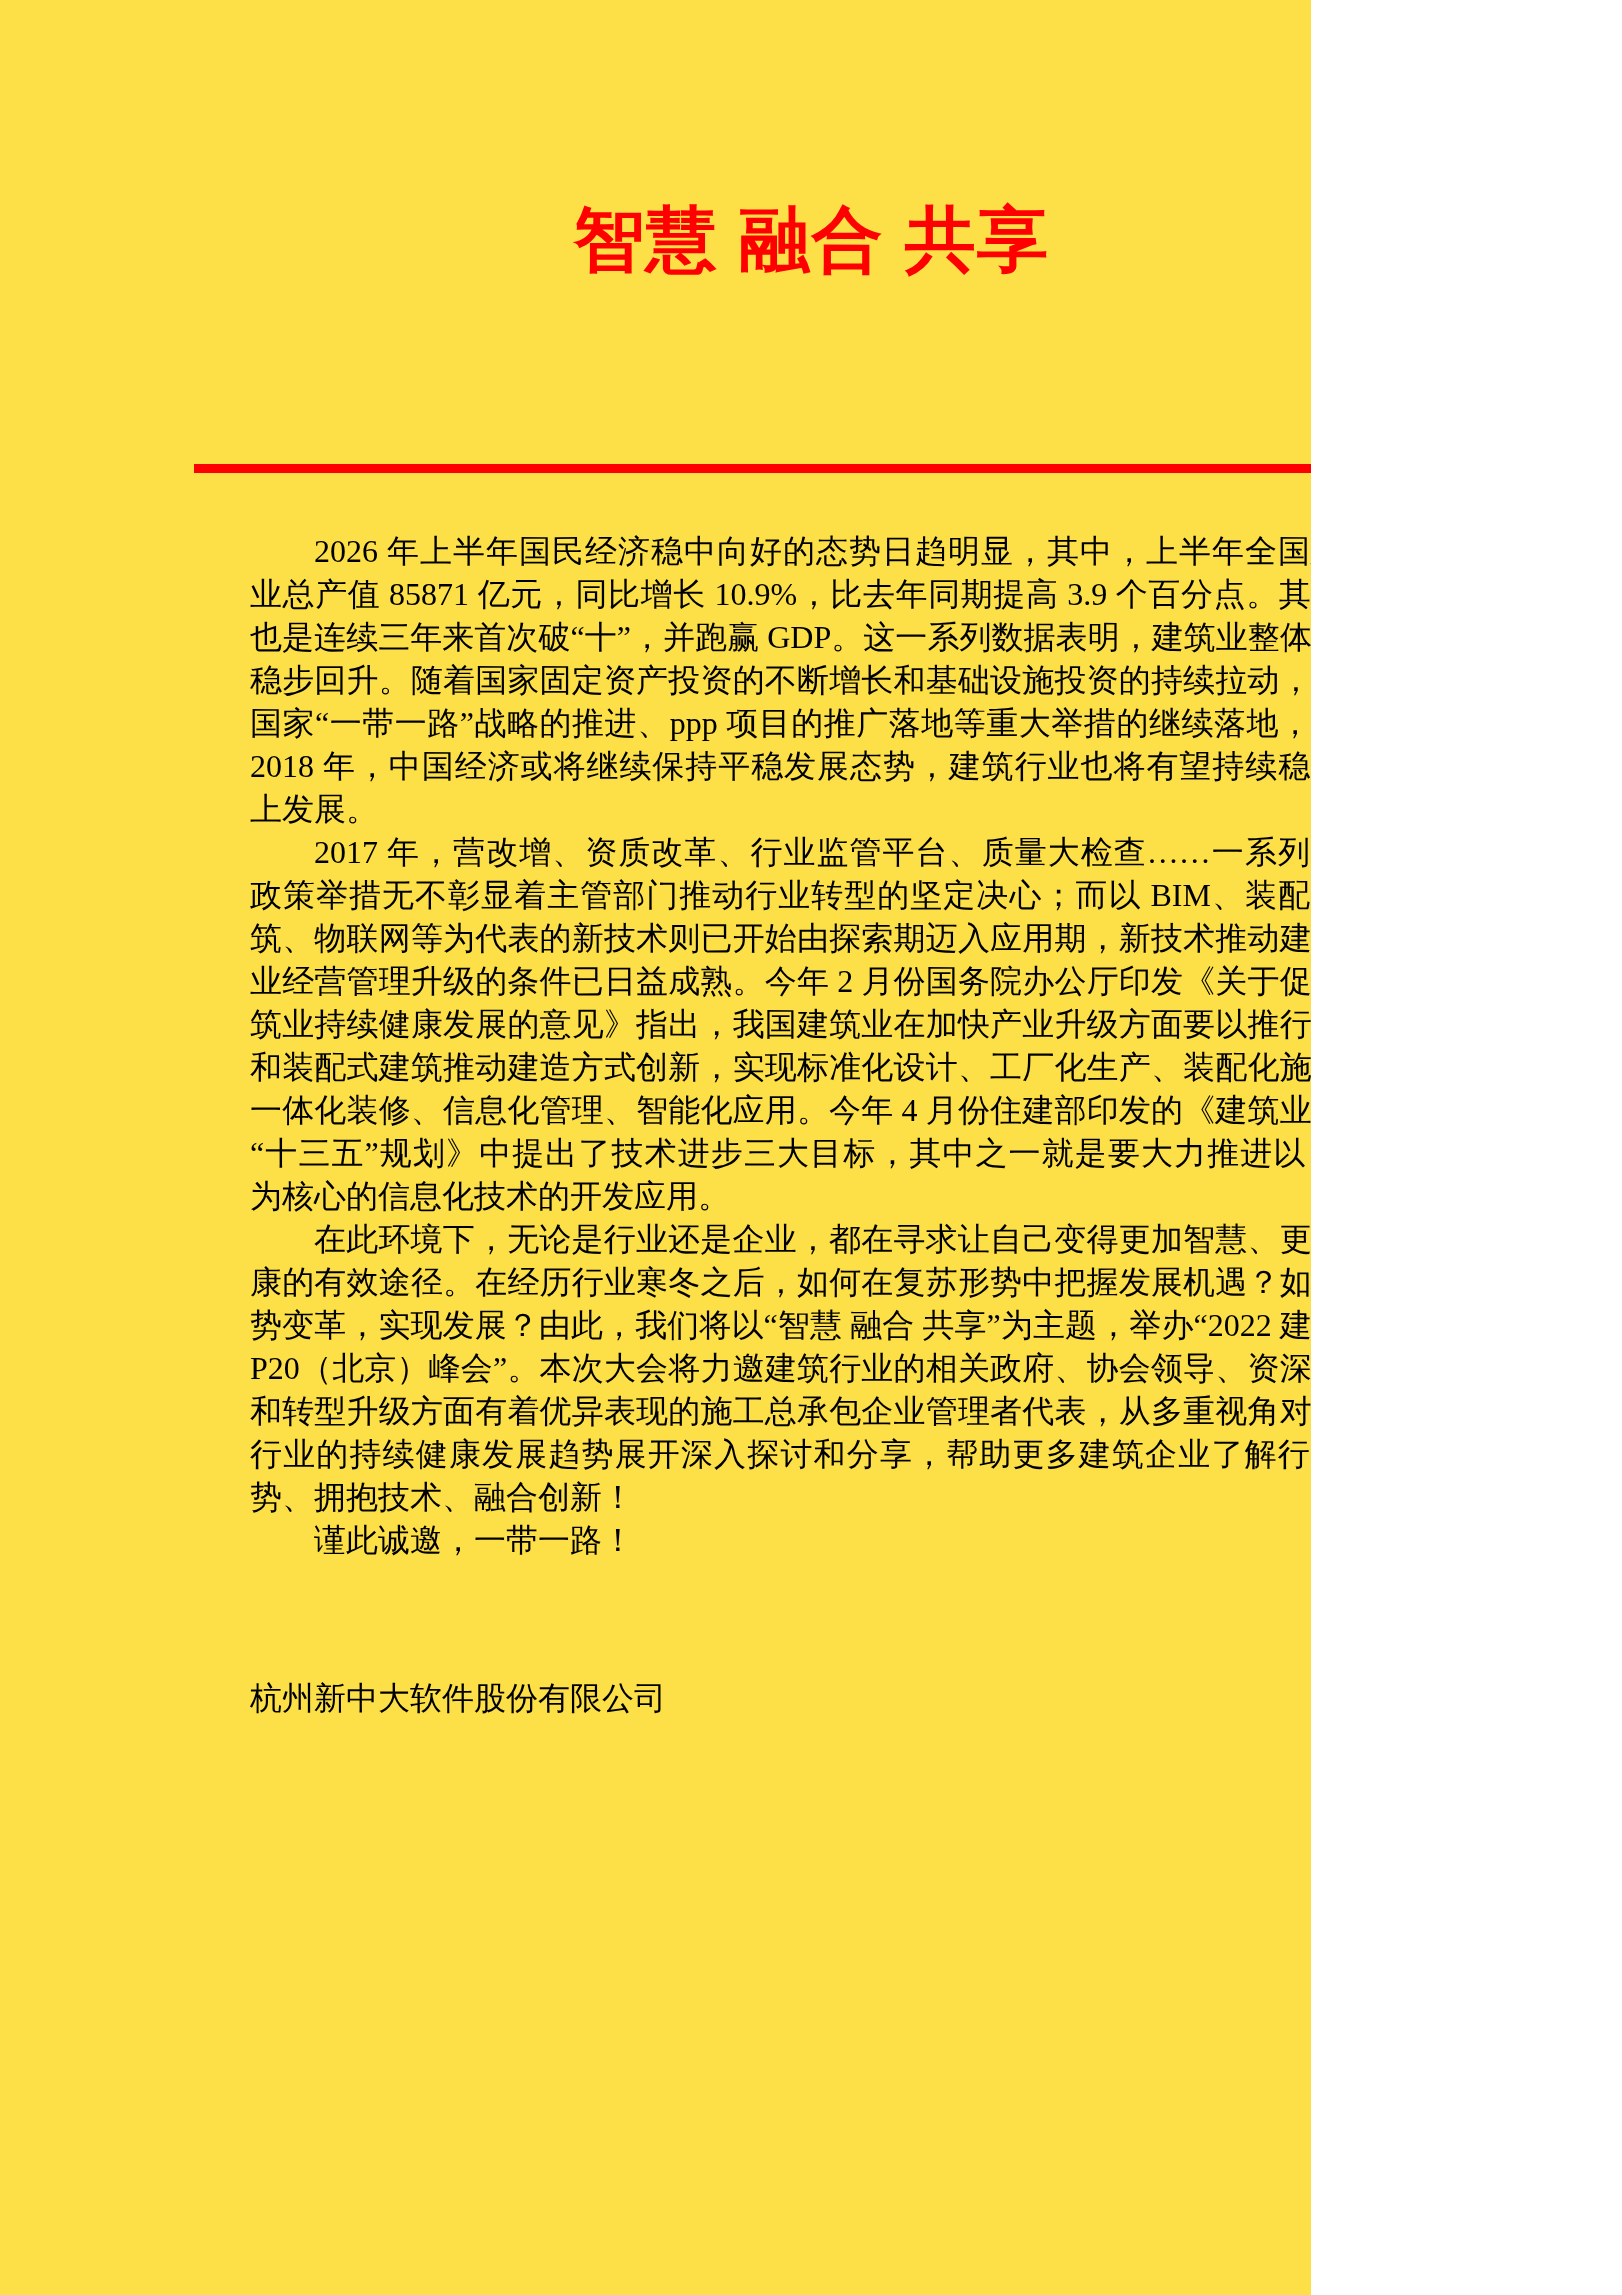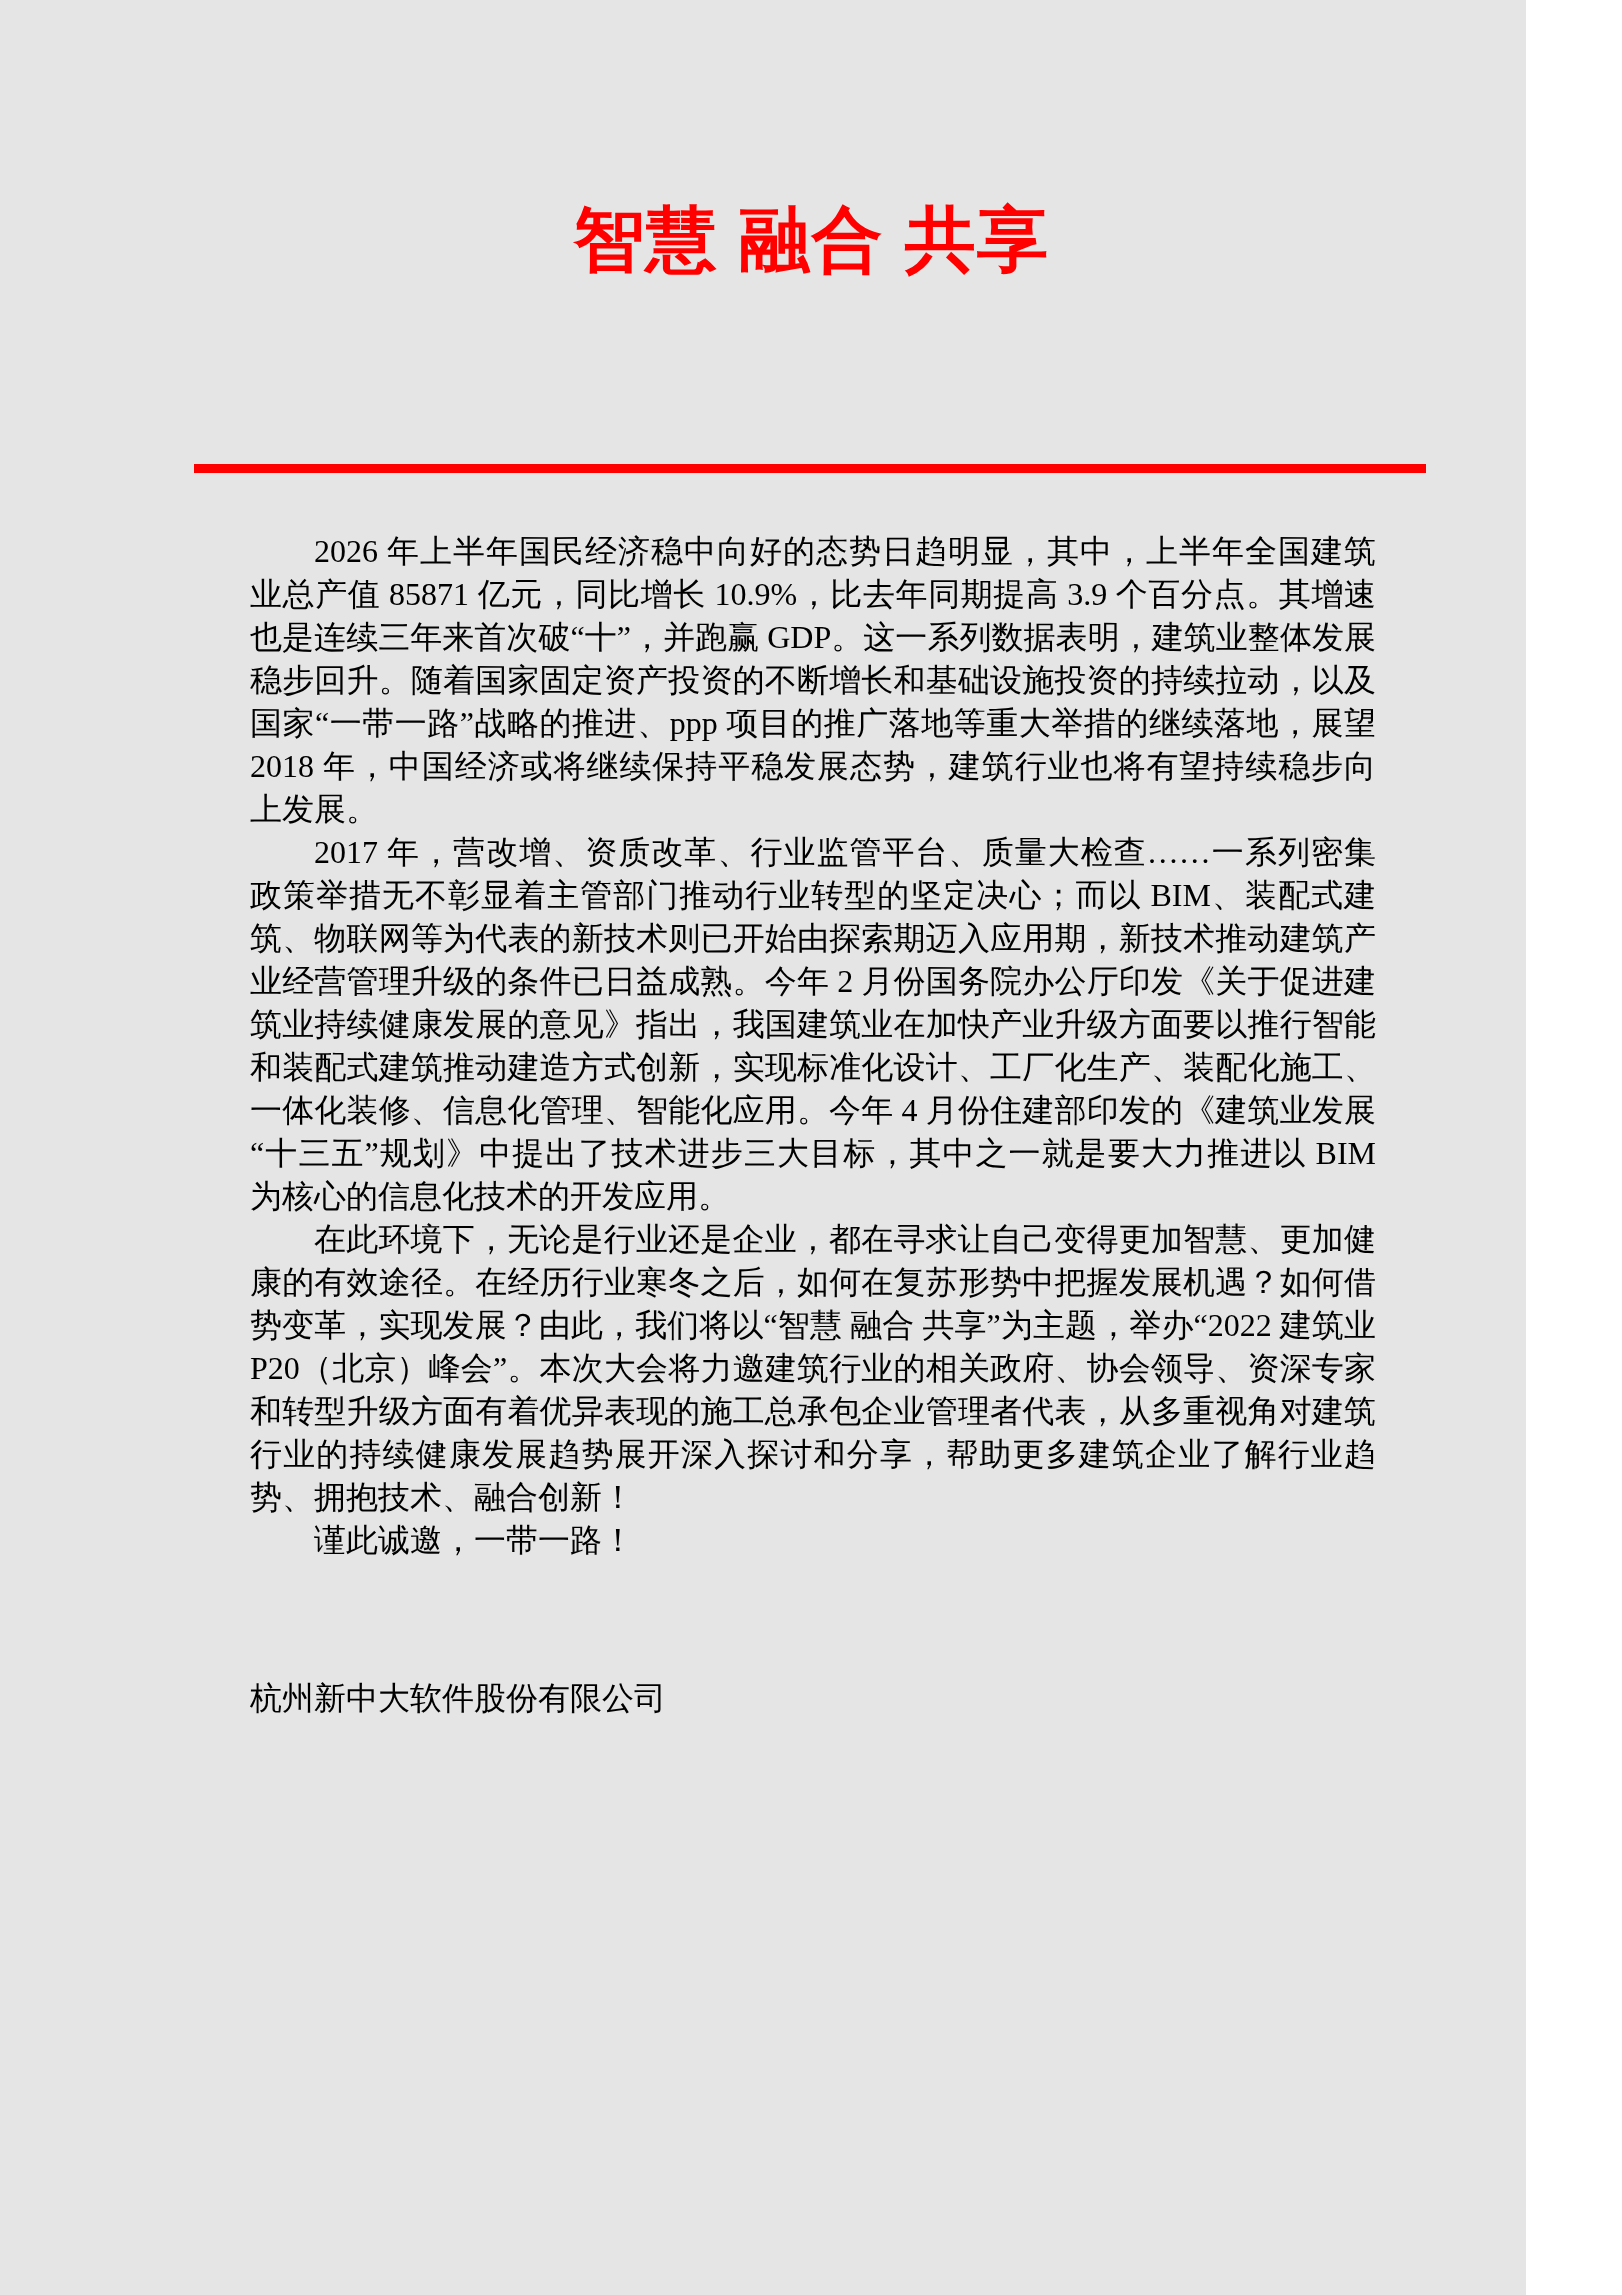--- a/index.html
+++ b/index.html
@@ -2,23 +2,23 @@
 <html lang="zh" style="font-size:10.5px"><head>
 <meta charset="utf-8">
 <style>
   html, body {
     margin: 0;
     padding: 0;
     background: #ffffff;
   }
   .page {
     position: relative;
-    width: 1526px;
+    width: 1311px;
     height: 2295px;
-    background: #e5e5e5;
+    background: #fde047;
     overflow: hidden;
     font-family: "Liberation Serif", "DejaVu Serif", serif;
     color: #000000;
   }
   
   .title-block {
     position: absolute;
     top: 198px;
     left: 0;
     width: 1623px;

